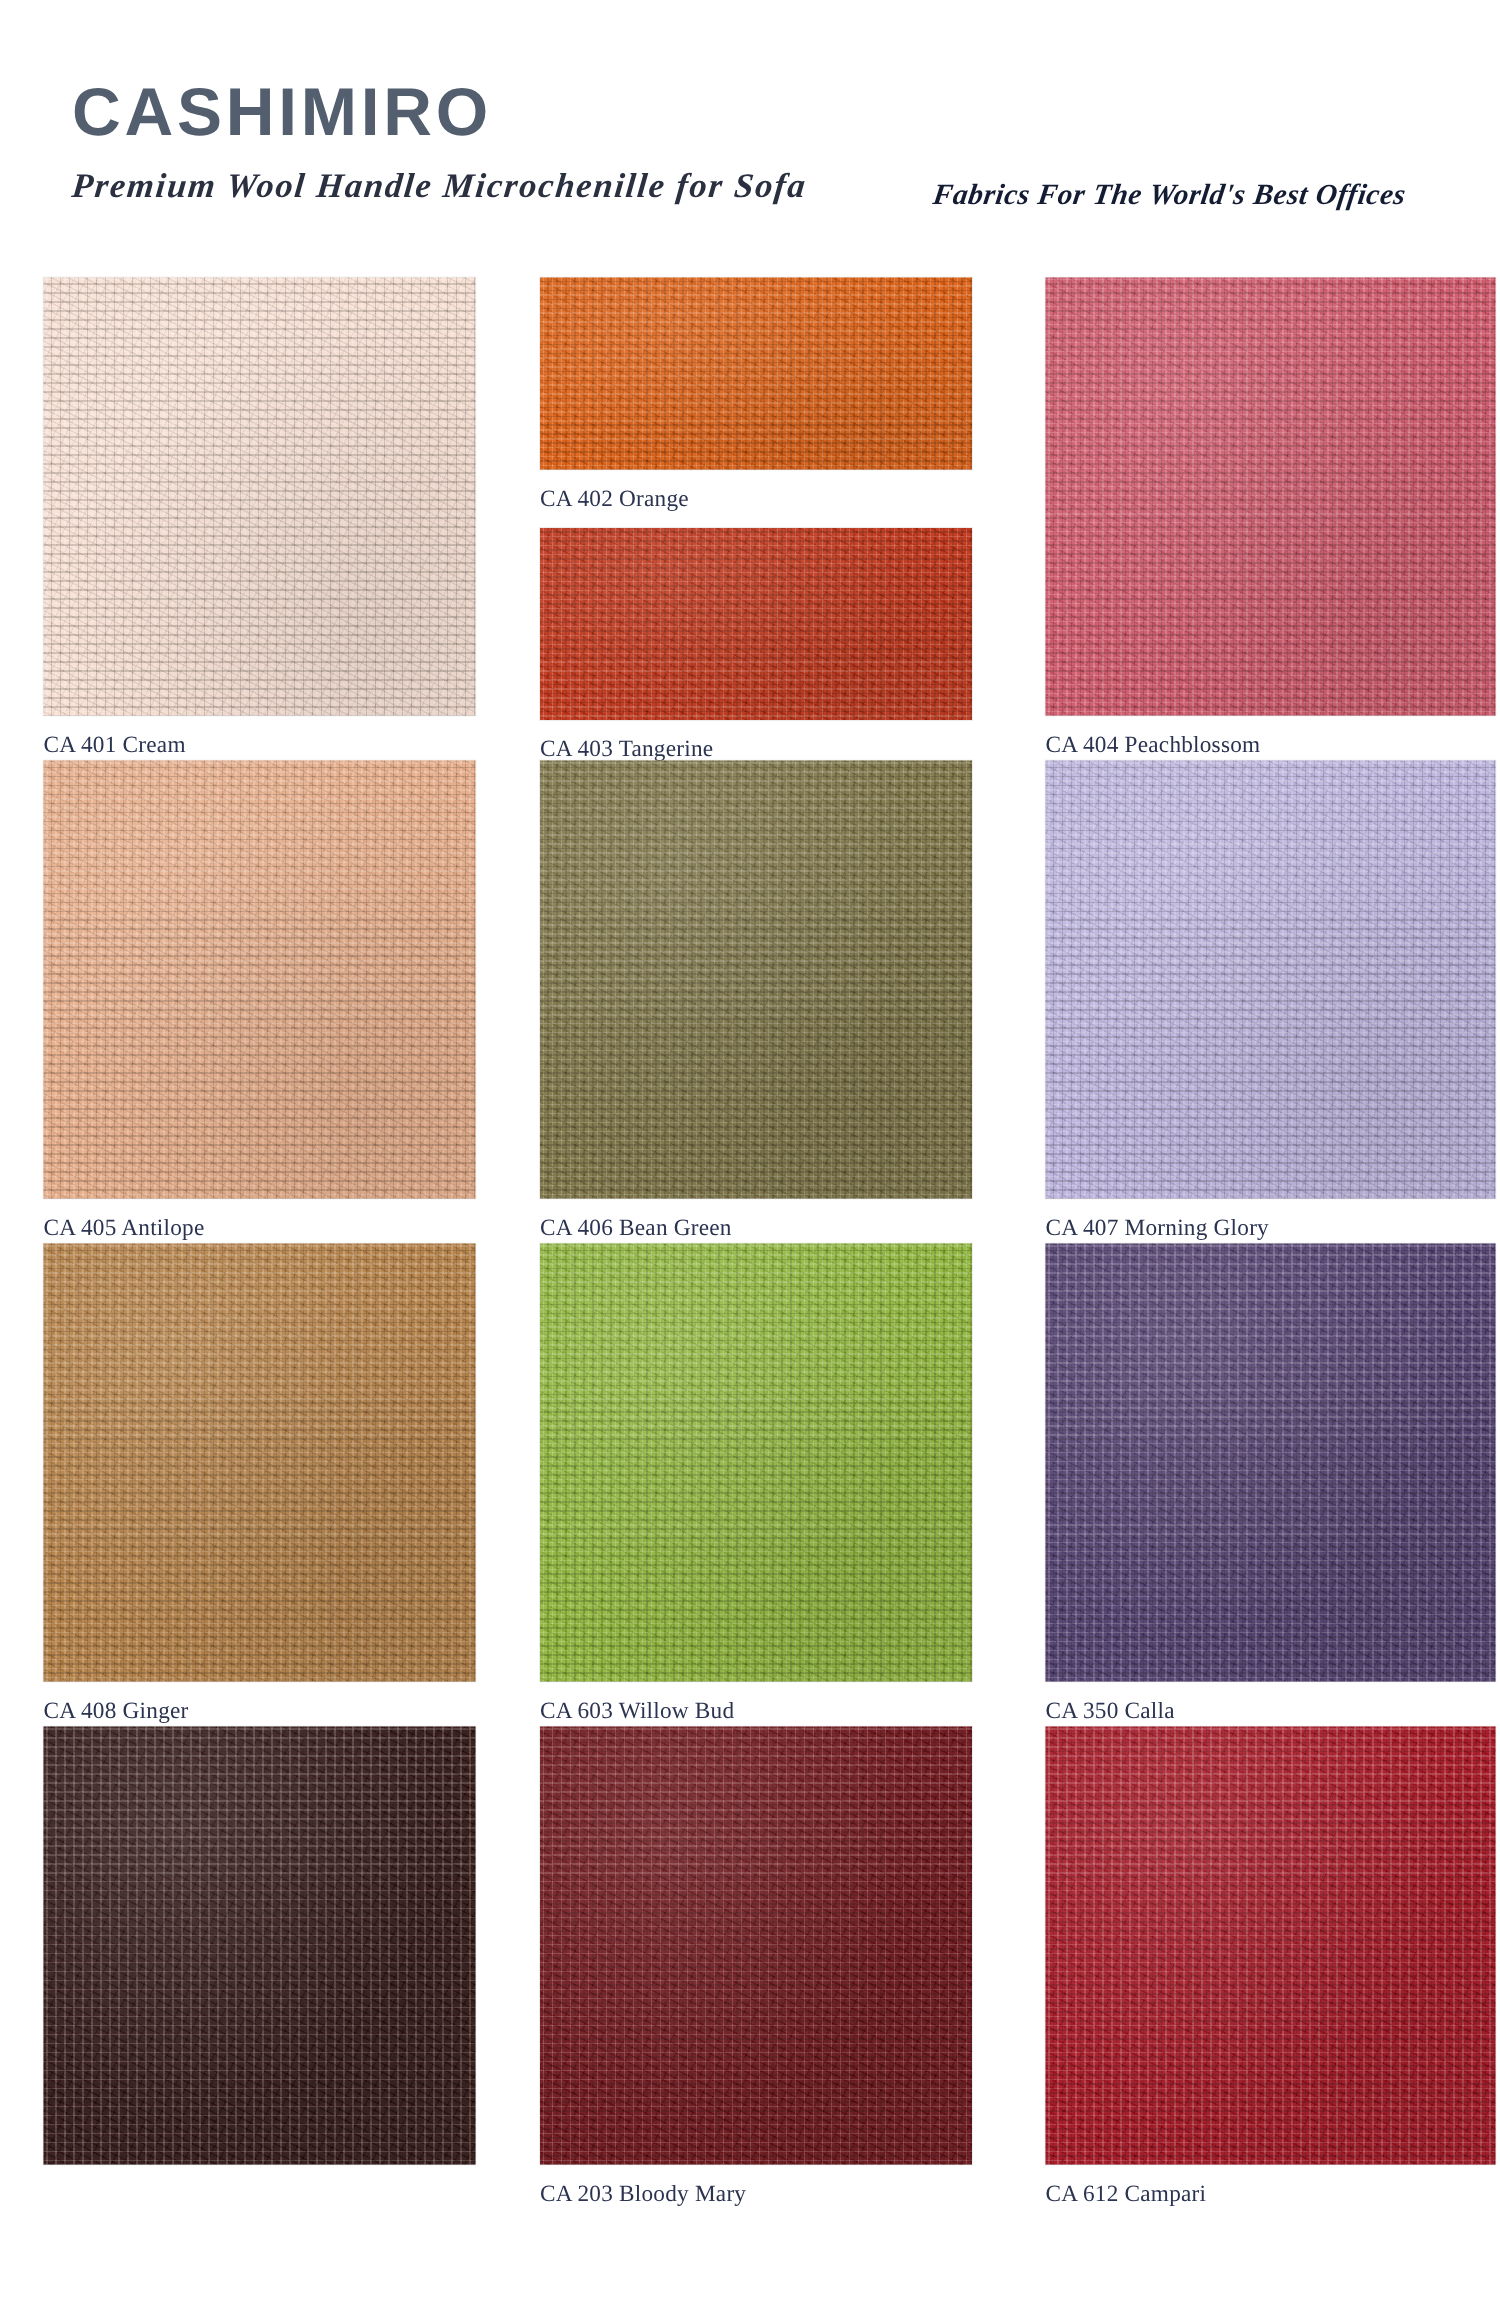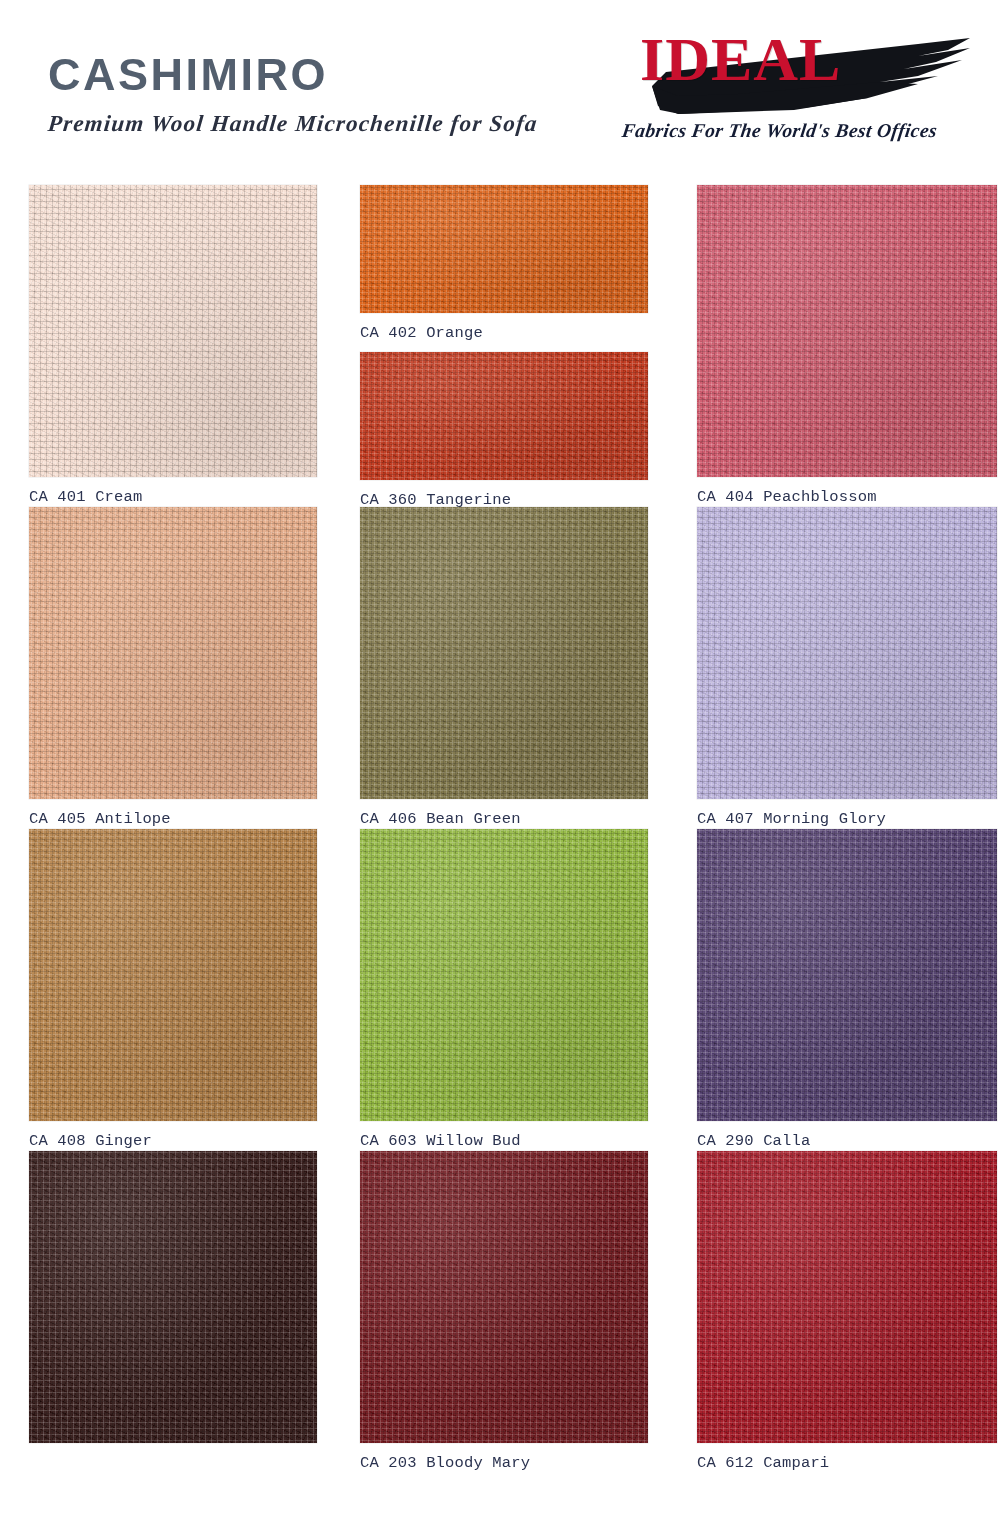--- a/index.html
+++ b/index.html
@@ -177,47 +177,40 @@
         rgba(0,0,0,0.05) 0px,
         rgba(0,0,0,0.05) 1px,
         rgba(255,255,255,0.04) 1px,
         rgba(255,255,255,0.04) 7px),
       radial-gradient(ellipse at 30% 25%, rgba(255,255,255,0.10), rgba(0,0,0,0.00) 60%),
       radial-gradient(ellipse at 75% 80%, rgba(0,0,0,0.09), rgba(0,0,0,0.00) 65%);
     pointer-events: none;
   }
 
   .swatch-label {
-    font-family: Liberation Mono, monospace;
+    font-family: Liberation Serif, serif;
     font-size: 15.5px;
     color: #2b3350;
     letter-spacing: 0.15px;
     padding-top: 11px;
     white-space: nowrap;
   }
   .label-gap { height: 10px; }
 </style>
 </head>
 <body>
 
 <div class="header">
 
   <div class="brand-block">
     <div class="collection-title" style="color: rgb(83, 95, 110);">CASHIMIRO</div>
     <div class="collection-subtitle">Premium Wool Handle Microchenille for Sofa</div>
   </div>
 
   <div class="logo-block">
-    <div class="logo-mark">
-      <svg class="logo-swoosh" viewBox="0 0 370 95" preserveAspectRatio="none">
-        <path d="M34 62 L48 48 L300 20 L352 14 L330 26 L300 32 L352 24 L318 38 L286 45 L344 36 L300 52 L262 58 L320 52 L268 66 L228 72 L250 74 L186 84 L60 90 L40 82 Z" fill="#111318"></path>
-        <path d="M34 62 L42 86 L62 90 L176 86 L250 74 L300 60 L262 58 L120 70 L60 72 Z" fill="#111318"></path>
-      </svg>
-      <div class="logo-word" style="color: rgb(200, 16, 46);">IDEAL</div>
-    </div>
     <div class="logo-tagline">Fabrics For The World's Best Offices</div>
   </div>
 
 </div>
 
 <div class="grid">
 
   <div class="grid-row">
 
     <div class="cell col0">
@@ -228,21 +221,21 @@
     </div>
 
     <div class="cell col1">
       <div class="swatch-wrap">
         <div class="swatch half" style="background-color: rgb(222, 90, 10);"></div>
         <div class="swatch-label">CA 402 Orange</div>
       </div>
       <div class="label-gap"></div>
       <div class="swatch-wrap">
         <div class="swatch half" style="background-color: rgb(192, 45, 16);"></div>
-        <div class="swatch-label">CA 360 Tangerine</div>
+        <div class="swatch-label">CA 403 Tangerine</div>
       </div>
     </div>
 
     <div class="cell col2 wide">
       <div class="swatch-wrap">
         <div class="swatch" style="background-color: rgb(206, 80, 100);"></div>
         <div class="swatch-label">CA 404 Peachblossom</div>
       </div>
     </div>
 
@@ -285,21 +278,21 @@
     <div class="cell col1">
       <div class="swatch-wrap">
         <div class="swatch" style="background-color: rgb(140, 180, 52);"></div>
         <div class="swatch-label">CA 603 Willow Bud</div>
       </div>
     </div>
 
     <div class="cell col2 wide">
       <div class="swatch-wrap">
         <div class="swatch" style="background-color: rgb(74, 54, 104);"></div>
-        <div class="swatch-label">CA 290 Calla</div>
+        <div class="swatch-label">CA 350 Calla</div>
       </div>
     </div>
 
   </div>
 
   <div class="grid-row">
 
     <div class="cell col0">
       <div class="swatch-wrap">
         <div class="swatch" style="background-color: rgb(42, 14, 12);"></div>

